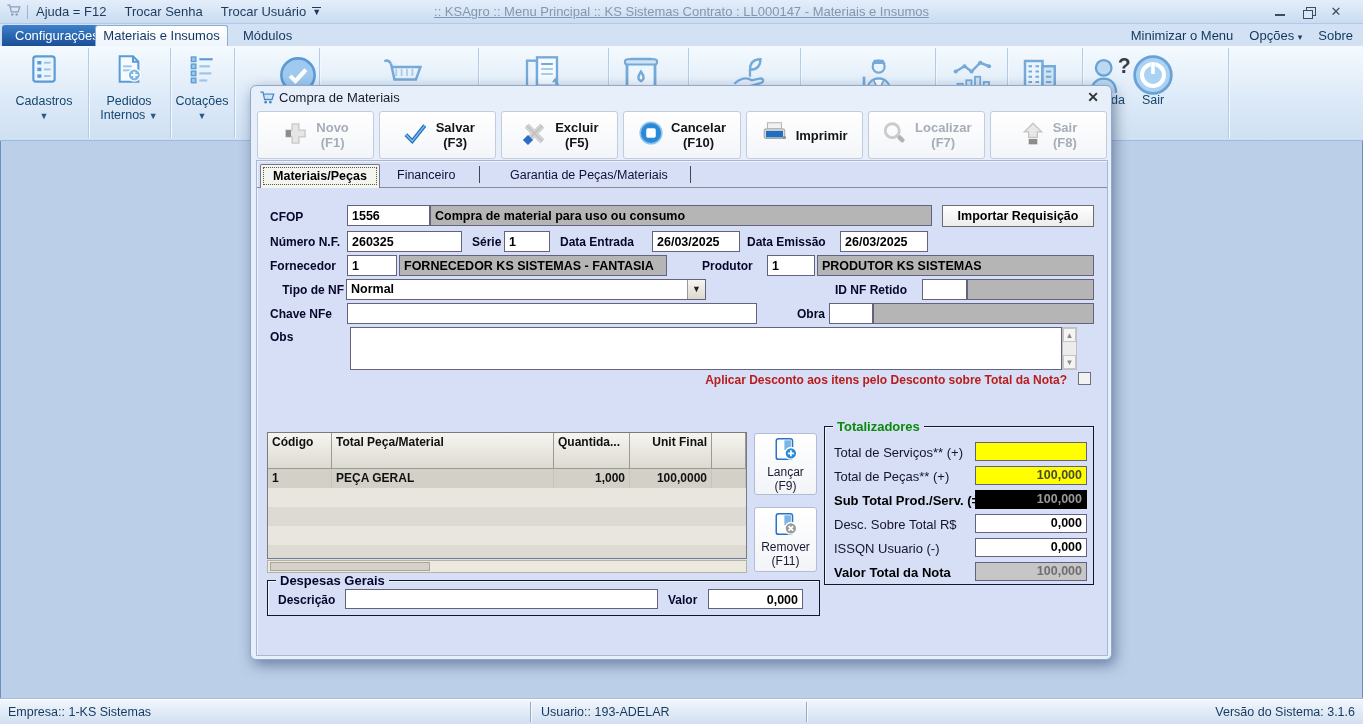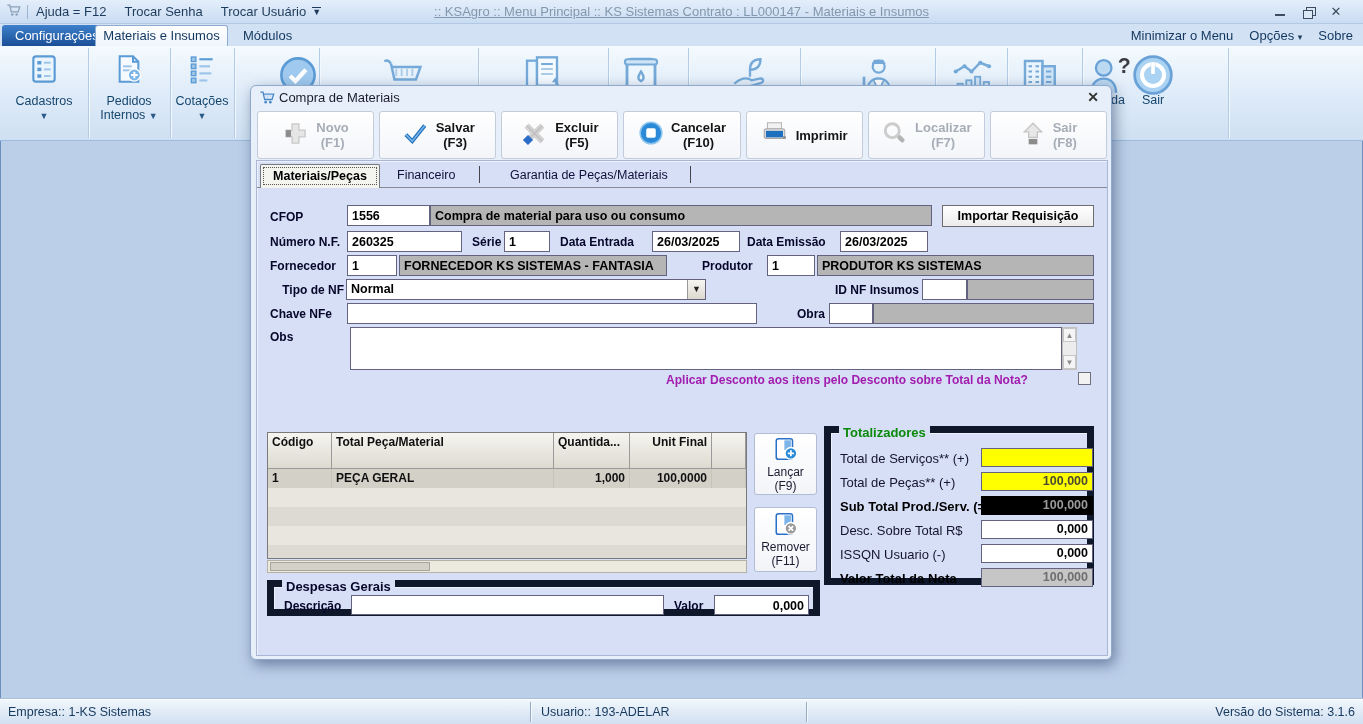--- a/index.html
+++ b/index.html
@@ -107,27 +107,27 @@
     padding:2px 4px; white-space:nowrap; overflow:hidden;}
   .gc { border-right:1px solid #c6c4ba; font-weight:bold; font-size:12px; color:#101010;
     padding:2px 4px; white-space:nowrap; overflow:hidden;}
   .hscroll { position:absolute; height:13px; background:#eceade; border:1px solid #b4b2a6; }
   .hthumb { position:absolute; left:2px; top:1px; width:160px; height:9px; background:#d4d1c8; border:1px solid #a8a69c;}
 
   .sidebtn { position:absolute; background:linear-gradient(#ffffff,#f2f4f8); border:1px solid #b2bdd4;
     border-radius:3px; display:flex; flex-direction:column; align-items:center; justify-content:center;
     font-size:12px; color:#1a1a30; line-height:14px; }
 
-  .groupbox { position:absolute; border:7px solid #0f172a; box-shadow:inset 1px 1px 0 #eef2fc; }
+  .groupbox { position:absolute; border:1px solid #0f172a; box-shadow:inset 1px 1px 0 #eef2fc; }
   .gb-title { position:absolute; top:-8px; left:8px; background:#d7dff6; padding:0 4px;
     font-weight:bold; font-size:13px; white-space:nowrap;}
   .trow-label { position:absolute; left:9px; font-size:13px; color:#14142e; white-space:nowrap;}
   .tval { position:absolute; left:150px; width:112px; height:19px; border:1px solid #63637f;
     font-weight:bold; font-size:12.5px; padding:1px 4px; text-align:right; line-height:15px;}
-  .chk-label { position:absolute; font-weight:bold; font-size:12px; color:#a21caf; text-align:center; }
+  .chk-label { position:absolute; font-weight:bold; font-size:12px; color:#b91c1c; text-align:right; }
   .checkbox { position:absolute; width:13px; height:13px; background:#f2f2f2; border:1px solid #70707c; }
 </style>
 </head>
 <body>
 
 <div class="w">
 
   <div class="abs titlebar">
     <span style="margin:0 0 0 6px">
       <svg width="15" height="14" viewBox="0 0 24 22">
@@ -428,21 +428,21 @@
       <div class="ro" style="left:142px; top:94px; width:268px;">FORNECEDOR KS SISTEMAS - FANTASIA</div>
       <span class="lbl" style="left:445px; top:98px;">Produtor</span>
       <div class="inp" style="left:510px; top:94px; width:48px;">1</div>
       <div class="ro" style="left:560px; top:94px; width:277px;">PRODUTOR KS SISTEMAS</div>
 
       <span class="lbl" style="left:13px; top:122px; width:74px; text-align:right;">Tipo de NF</span>
       <div class="selbox" style="left:89px; top:118px; width:360px;">
         <span class="val">Normal</span>
         <span class="arrowbtn">▼</span>
       </div>
-      <span class="lbl" style="left:578px; top:122px;">ID NF Insumos</span>
+      <span class="lbl" style="left:578px; top:122px;">ID NF Retido</span>
       <div class="inp" style="left:665px; top:118px; width:45px;"></div>
       <div class="ro" style="left:710px; top:118px; width:127px;"></div>
 
       <span class="lbl" style="left:13px; top:146px;">Chave NFe</span>
       <div class="inp" style="left:90px; top:142px; width:410px;"></div>
       <span class="lbl" style="left:540px; top:146px;">Obra</span>
       <div class="inp" style="left:572px; top:142px; width:44px;"></div>
       <div class="ro" style="left:616px; top:142px; width:221px;"></div>
 
       <span class="lbl" style="left:13px; top:169px;">Obs</span>

